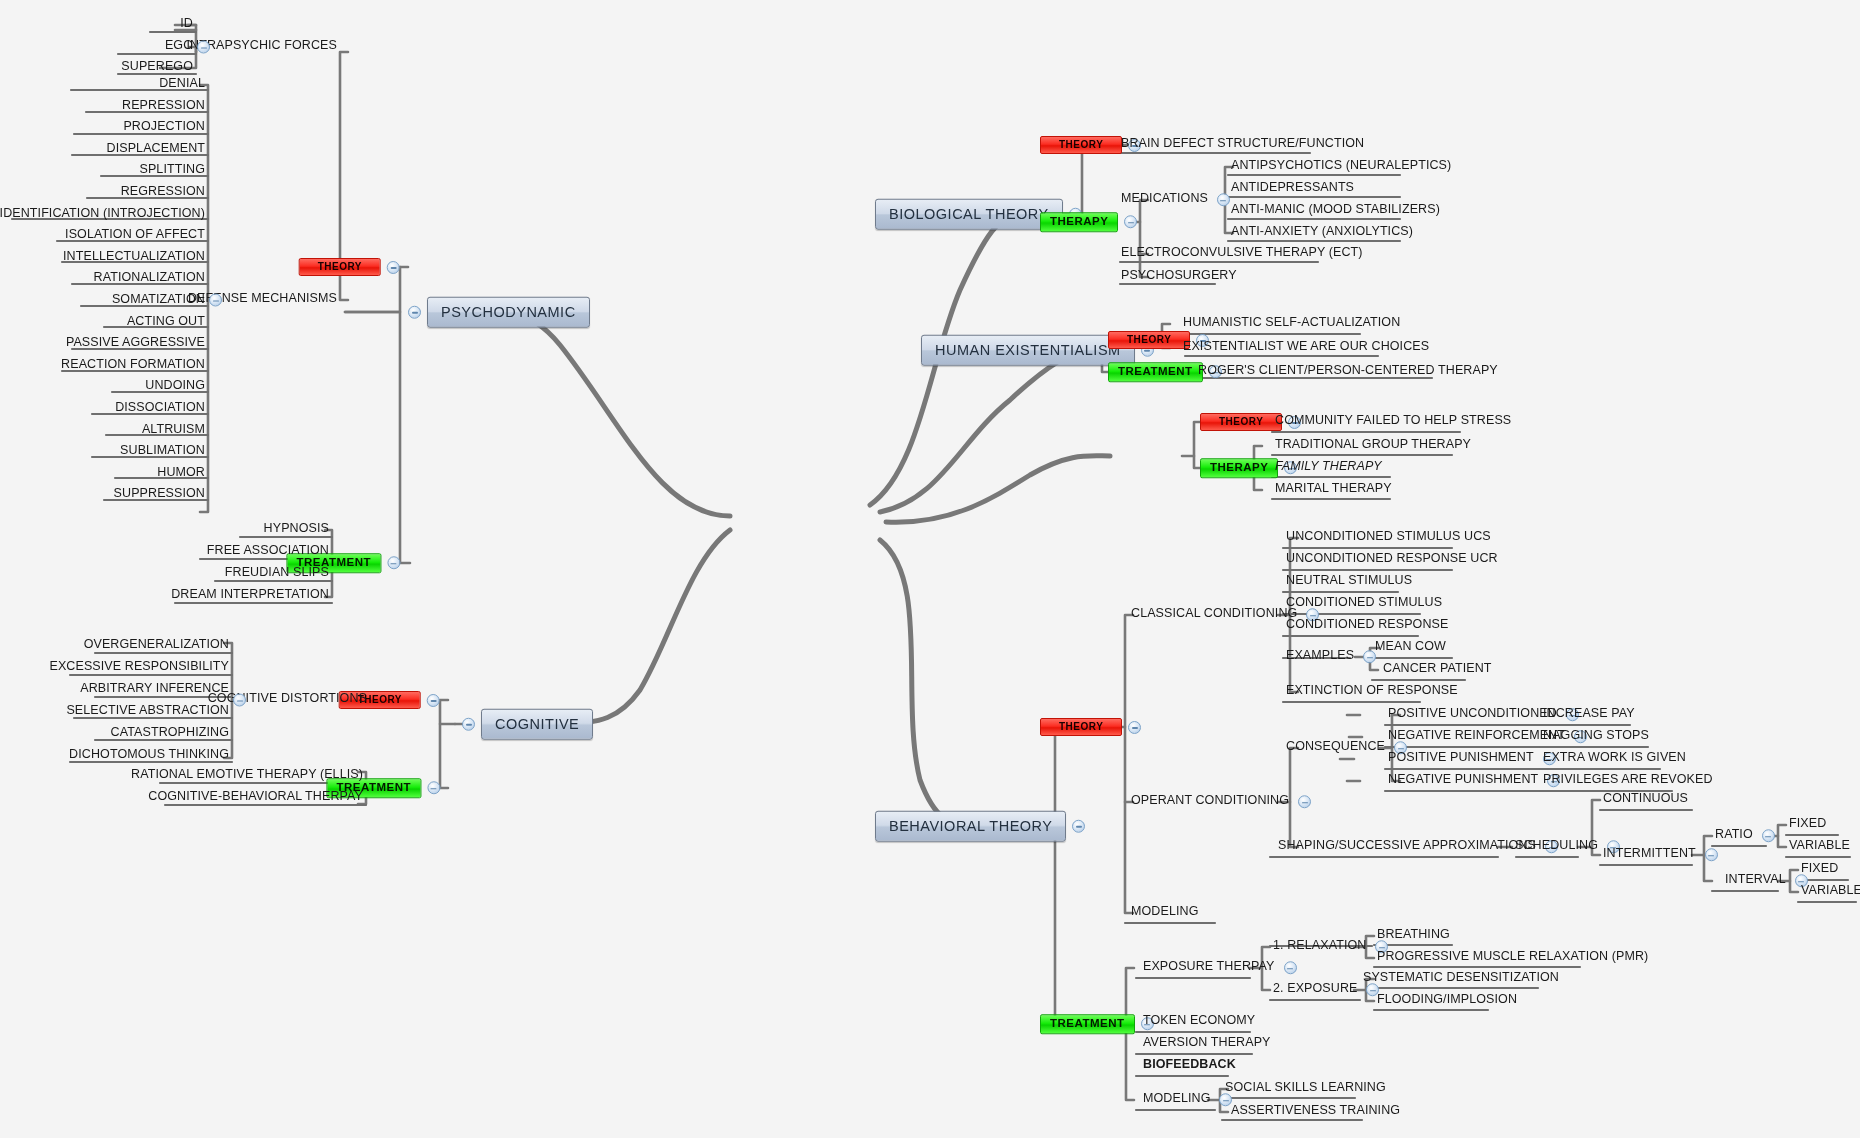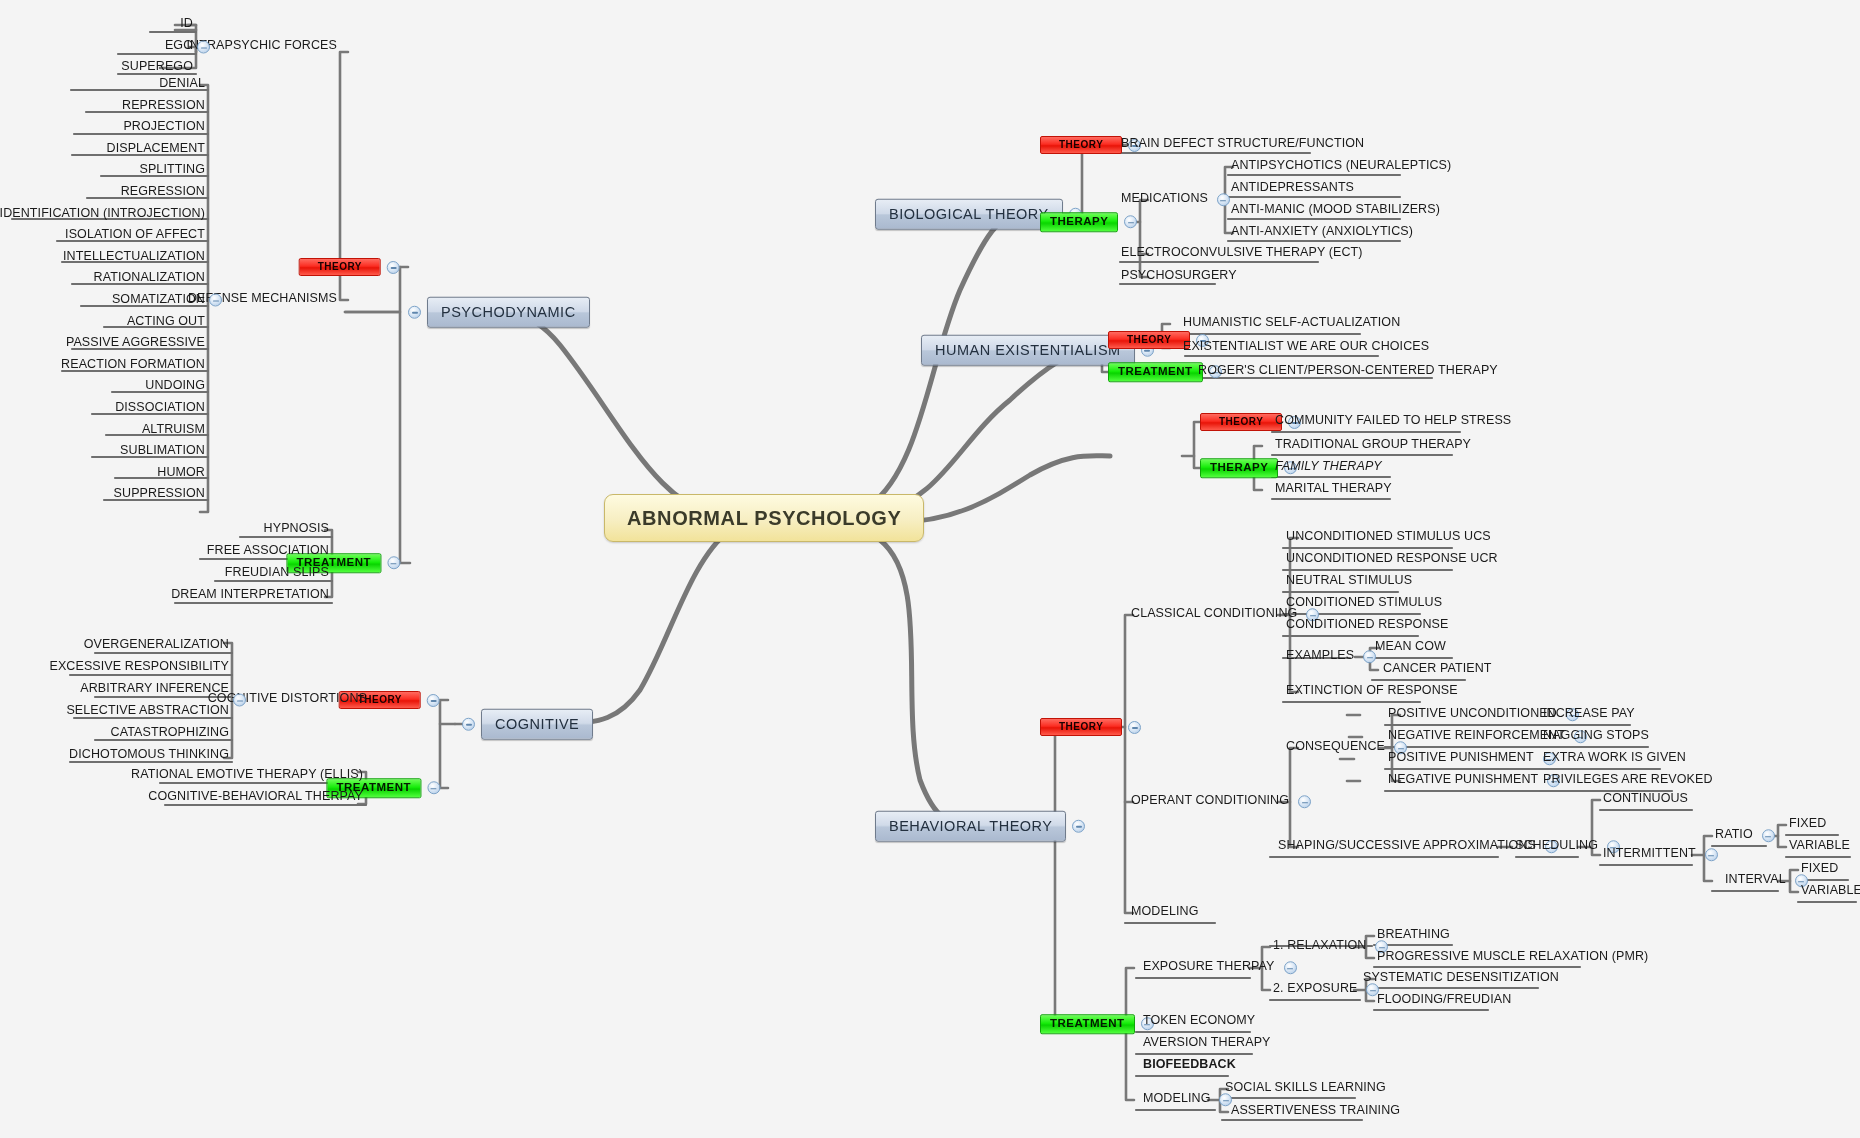--- a/index.html
+++ b/index.html
@@ -346,23 +346,20 @@
       <path d="M 1374 1010 L 1488 1010"></path>
       <path d="M 1136 1032 L 1250 1032"></path>
       <path d="M 1136 1054 L 1252 1054"></path>
       <path d="M 1136 1076 L 1228 1076"></path>
       <path d="M 1136 1110 L 1215 1110"></path>
       <path d="M 1222 1098 L 1355 1098"></path>
       <path d="M 1222 1120 L 1362 1120"></path>
     </g>
   </svg>
 
-  <div class="node root" style="left:604px; top:518px;">
-    <span class="lbl">ABNORMAL PSYCHOLOGY</span>
-  </div>
 
   <div class="node" style="left:408px; top:312px;">
     <span class="bub left"></span>
     <span class="branch lbl">PSYCHODYNAMIC</span>
   </div>
 
   <div class="node anchor-right" style="left:400px; top:267px;">
     <span class="chip-red lbl">THEORY</span>
     <span class="bub right"></span>
   </div>
@@ -763,21 +760,21 @@
     <span class="leaf lbl">PROGRESSIVE MUSCLE RELAXATION (PMR)</span>
   </div>
   <div class="node" style="left:1270px; top:990px;">
     <span class="leaf lbl">2. EXPOSURE</span>
     <span class="bub right"></span>
   </div>
   <div class="node" style="left:1360px; top:979px;">
     <span class="leaf lbl">SYSTEMATIC DESENSITIZATION</span>
   </div>
   <div class="node" style="left:1374px; top:1001px;">
-    <span class="leaf lbl">FLOODING/FREUDIAN</span>
+    <span class="leaf lbl">FLOODING/IMPLOSION</span>
   </div>
 
   <div id="behav-treat-simple">
       <div class="node" style="left: 1140px; top: 1022px;">
         <span class="leaf lbl">TOKEN ECONOMY</span>
       </div>
       <div class="node" style="left: 1140px; top: 1044px;">
         <span class="leaf lbl">AVERSION THERAPY</span>
       </div>
       <div class="node" style="left: 1140px; top: 1066px; font-weight: bold;">

